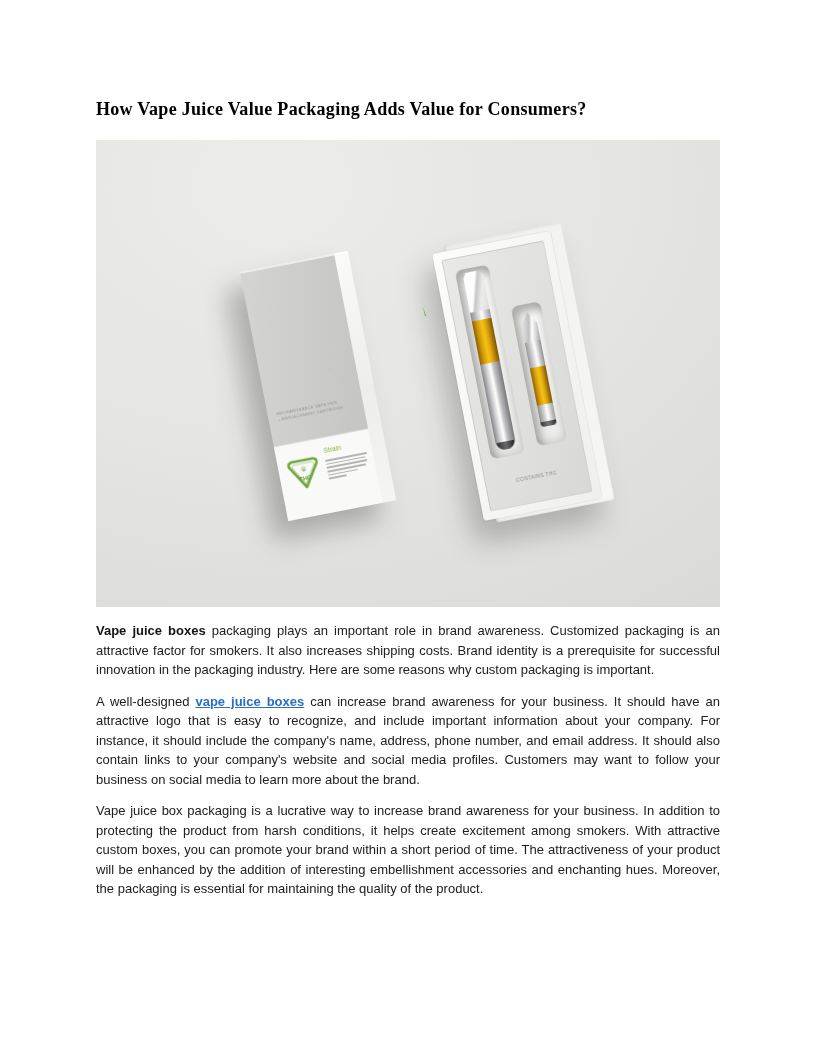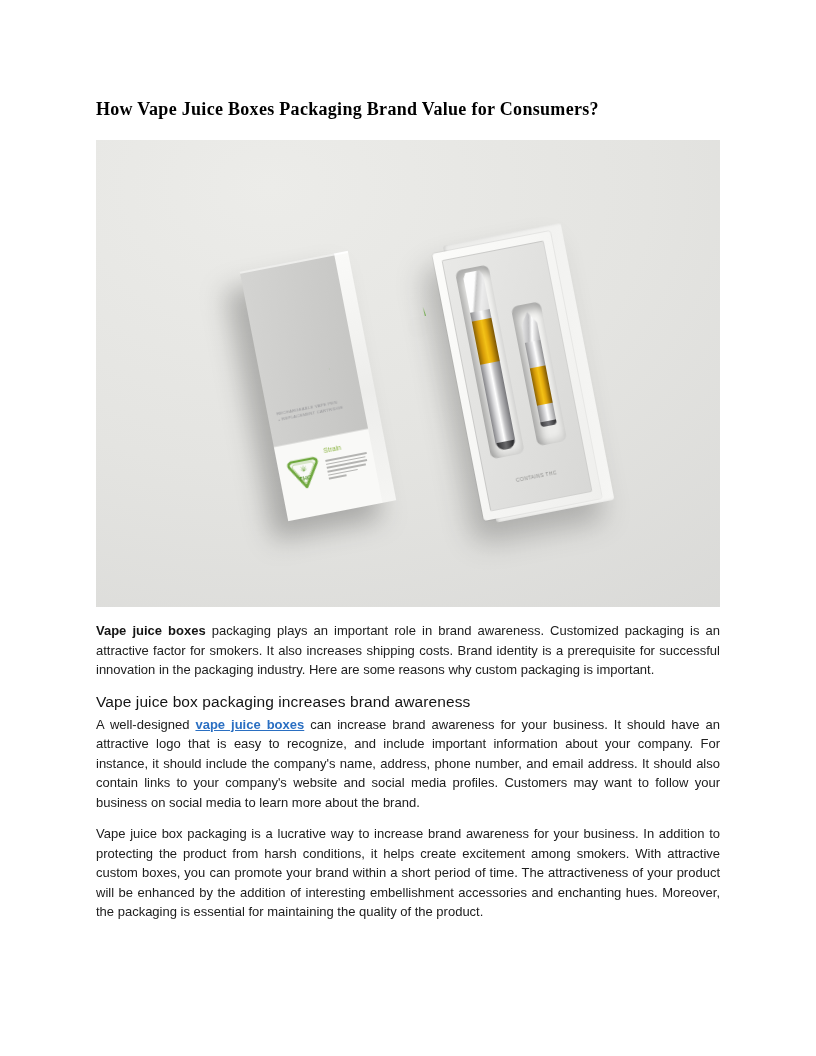--- a/index.html
+++ b/index.html
@@ -149,21 +149,21 @@
     font-size:15.5px;font-weight:400;line-height:19px;color:#141414;
     margin:9px 0 3px;letter-spacing:.1px;
   }
   a.doclink{color:var(--link-blue,#2a6fc2);font-weight:bold;text-decoration:underline;cursor:pointer;}
 </style>
 </head>
 <body>
 
 <div class="page">
 
-  <h1 class="title">How Vape Juice Boxes Packaging Brand Value for Consumers?</h1>
+  <h1 class="title">How Vape Juice Value Packaging Adds Value for Consumers?</h1>
 
   <figure class="photo">
 
     <svg class="defs-holder" aria-hidden="true">
       <defs>
         <linearGradient id="leafGrad" x1="0" y1="0" x2="0" y2="1">
           <stop offset="0" style="stop-color:var(--leaf-green-light,#72b748)"></stop>
           <stop offset="1" style="stop-color:var(--leaf-green-dark,#3f8c26)"></stop>
         </linearGradient>
         <symbol id="cleaf" viewBox="-120 -125 240 145">
@@ -243,19 +243,18 @@
             </svg>
             <div class="micro caption-text">CONTAINS THC</div>
           </div>
         </div>
       </div>
     </div>
   </figure>
 
   <p class="body"><strong>Vape juice boxes</strong><span> packaging plays an important role in brand awareness. Customized packaging is an attractive factor for smokers. It also increases shipping costs. Brand identity is a prerequisite for successful innovation in the packaging industry. Here are some reasons why custom packaging is important.</span></p>
 
-  <h2 class="section">Vape juice box packaging increases brand awareness</h2>
 
   <p class="body"><span>A well-designed </span><a class="doclink" href="#">vape juice boxes</a><span> can increase brand awareness for your business. It should have an attractive logo that is easy to recognize, and include important information about your company. For instance, it should include the company's name, address, phone number, and email address. It should also contain links to your company's website and social media profiles. Customers may want to follow your business on social media to learn more about the brand.</span></p>
 
   <p class="body">Vape juice box packaging is a lucrative way to increase brand awareness for your business. In addition to protecting the product from harsh conditions, it helps create excitement among smokers. With attractive custom boxes, you can promote your brand within a short period of time. The attractiveness of your product will be enhanced by the addition of interesting embellishment accessories and enchanting hues. Moreover, the packaging is essential for maintaining the quality of the product.</p>
 
 </div>
 
 </body></html>

